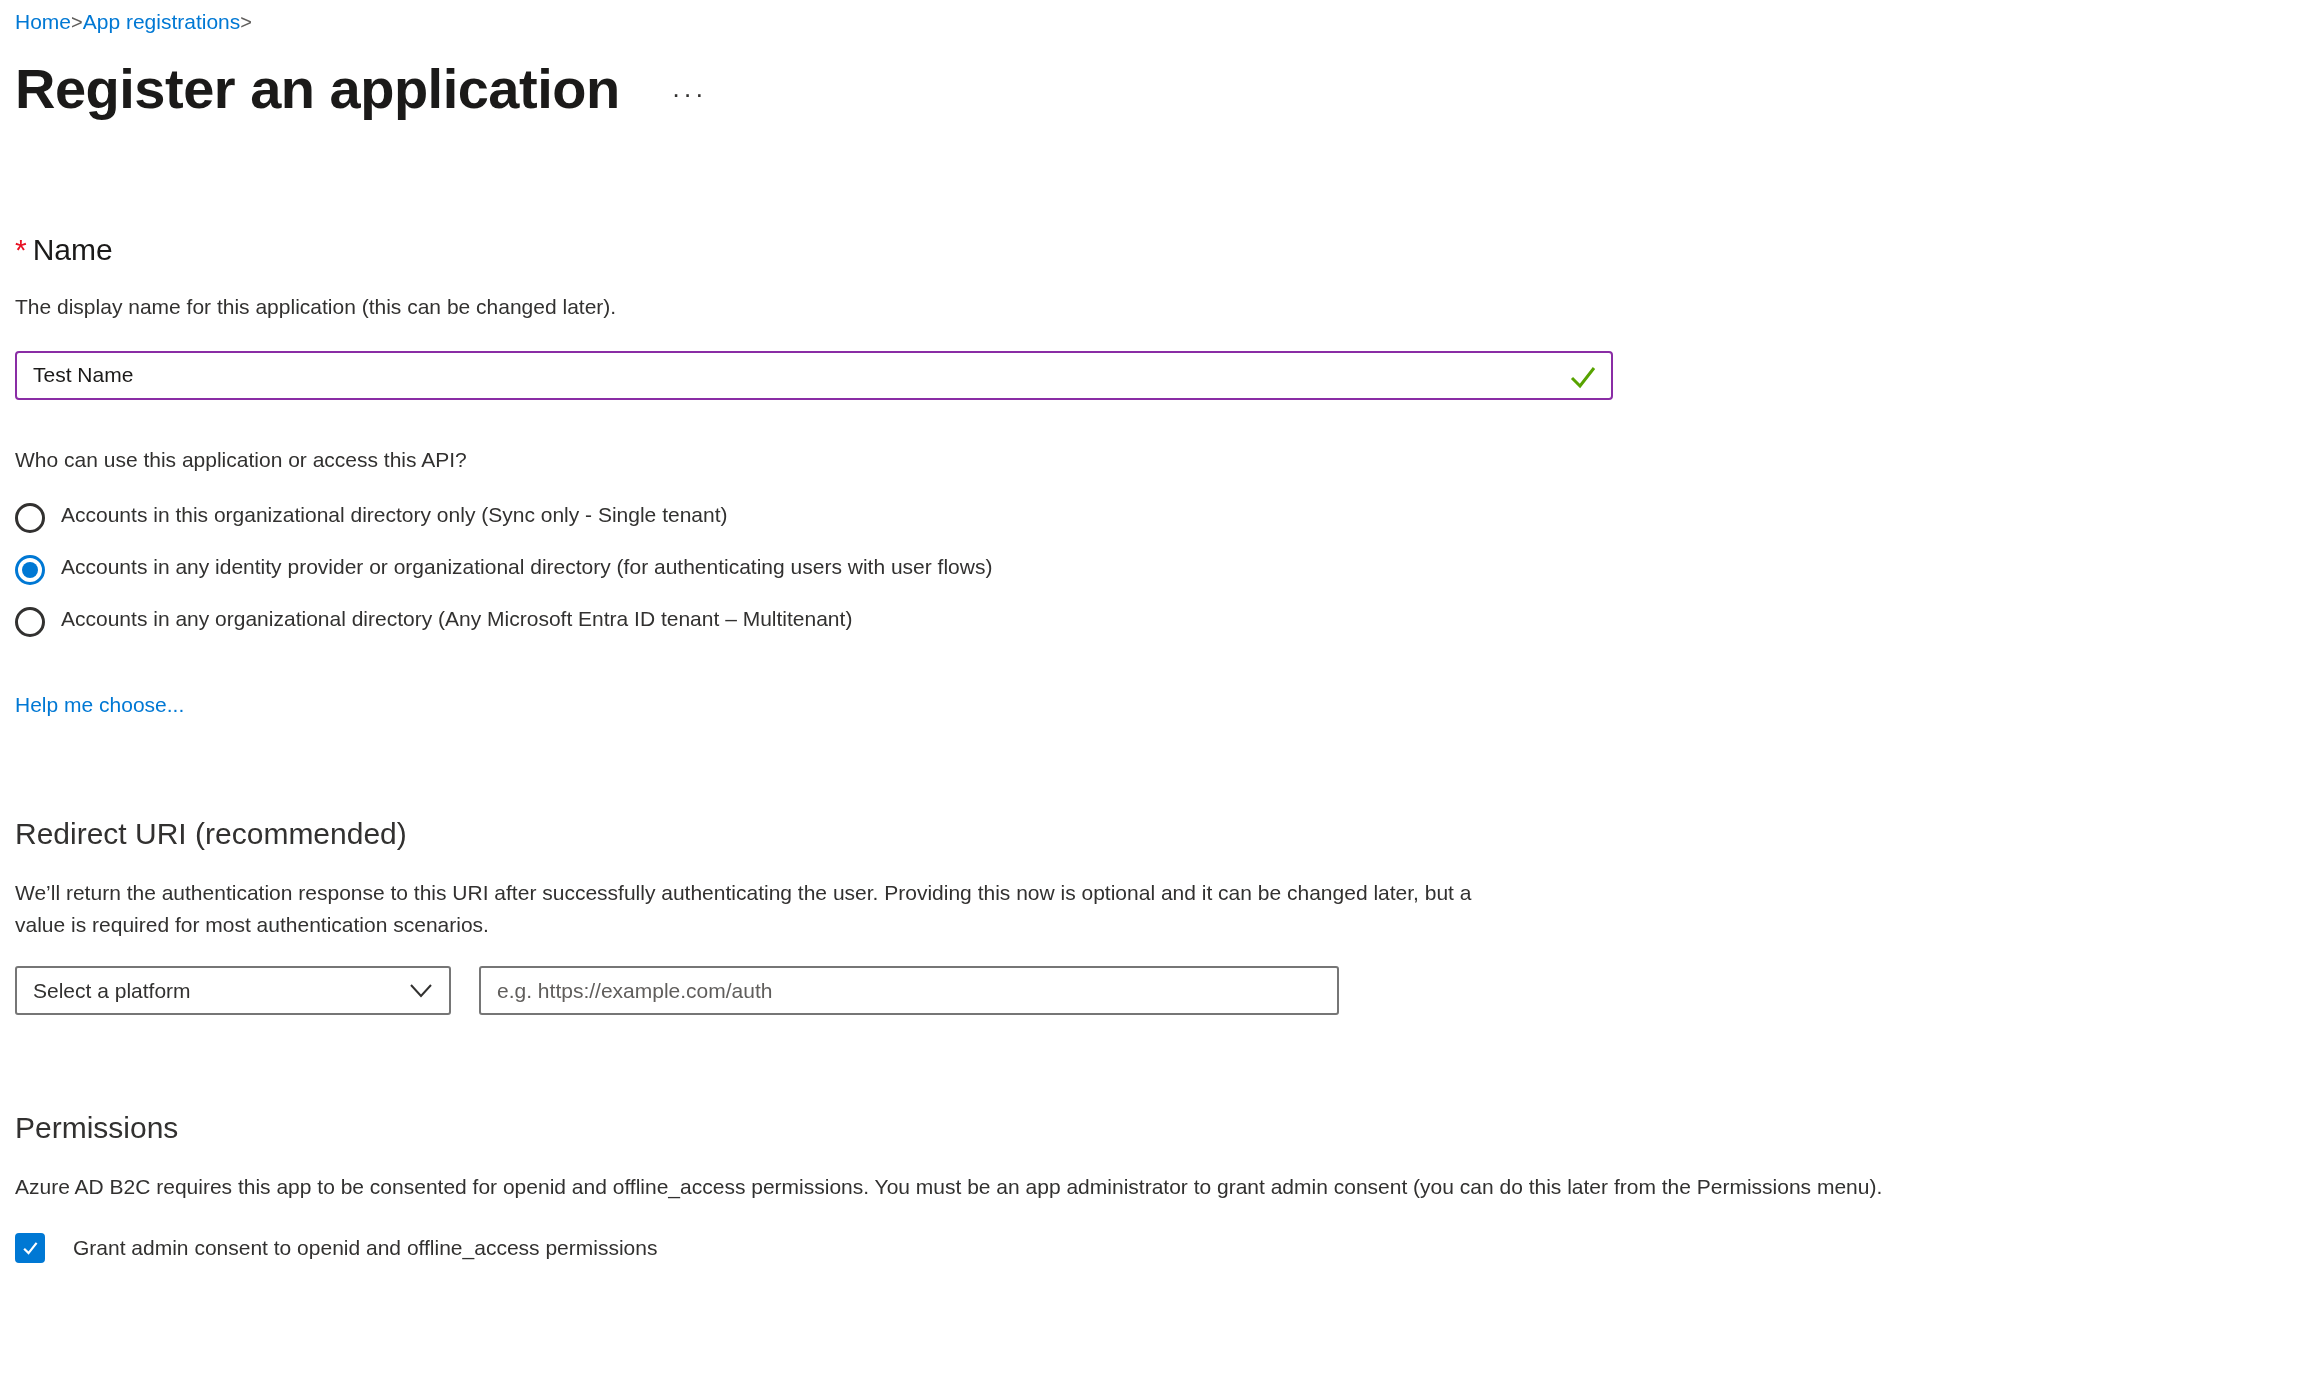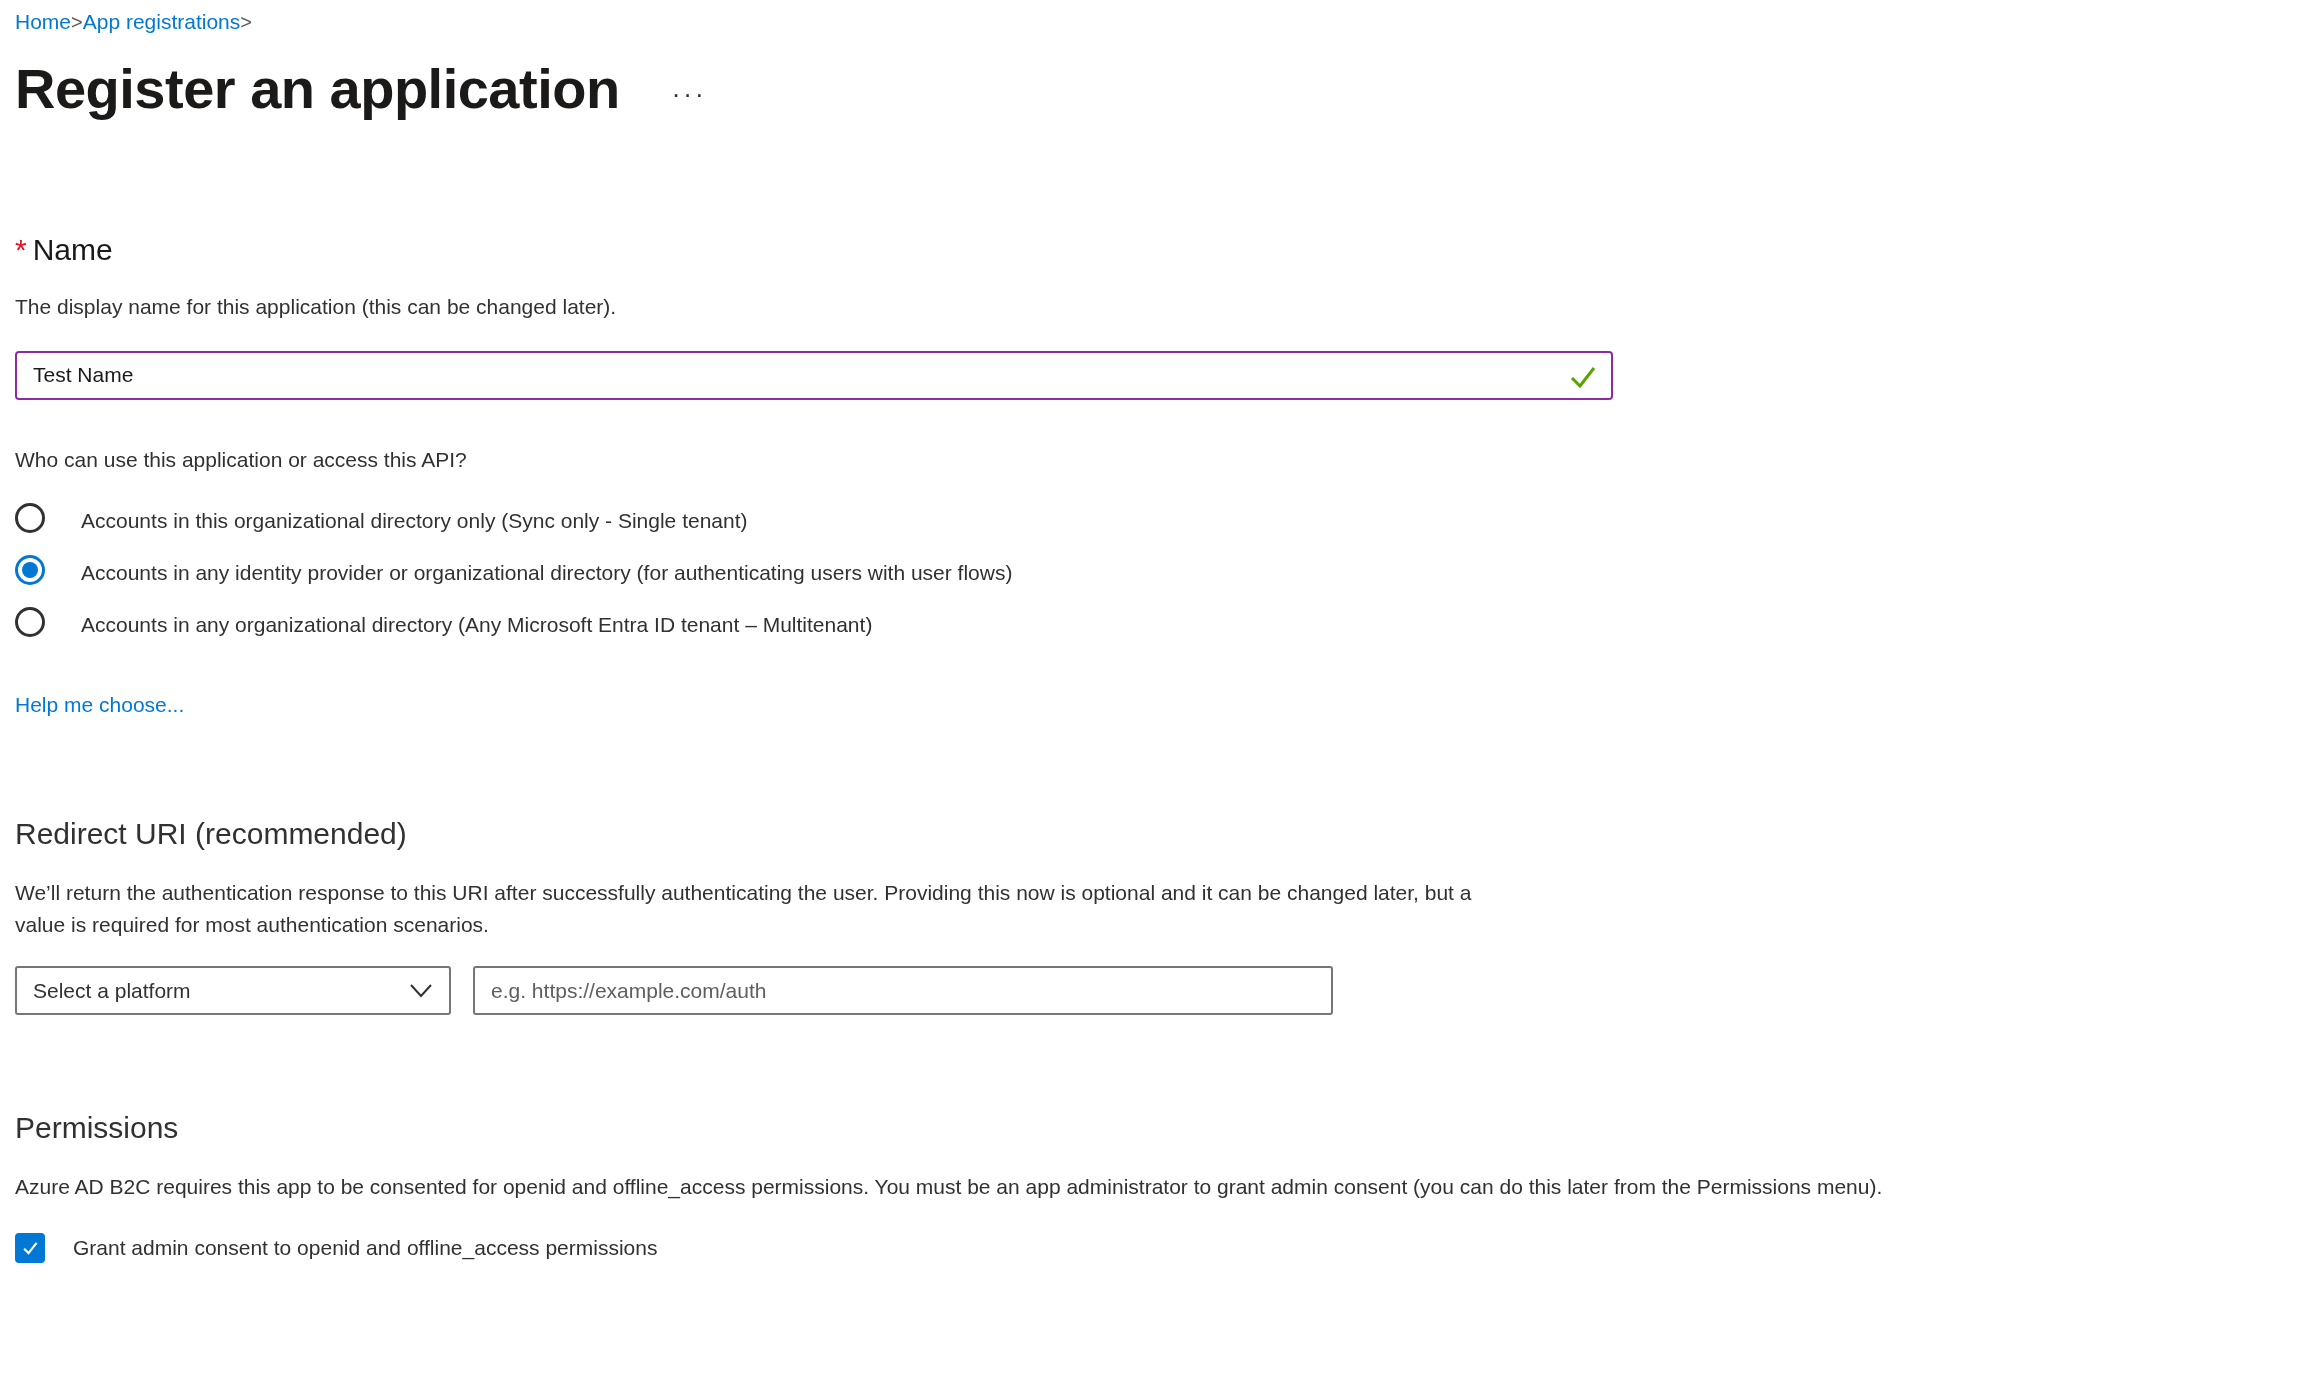--- a/index.html
+++ b/index.html
@@ -46,21 +46,21 @@
     position: absolute; right: 14px; top: 9px;
     width: 32px; height: 32px; pointer-events: none;
   }
 
   .section-heading { font-size: 30px; font-weight: 400; color: #323130; }
   .sh-account { margin-top: 82px; }
   .question { margin-top: 44px; }
 
   
   .radio-group { margin-top: 28px; }
-  .radio-row { display: flex; align-items: flex-end; gap: 36px; margin-bottom: 22px; cursor: pointer; }
+  .radio-row { display: flex; align-items: flex-start; gap: 16px; margin-bottom: 22px; cursor: pointer; }
   .radio-row:last-child { margin-bottom: 0; }
   .radio-circle {
     width: 30px; height: 30px; flex: 0 0 30px;
     border: 3px solid #323130; border-radius: 50%;
     background: #ffffff; position: relative;
   }
   .radio-circle.selected { border-color: #0078d4; }
   .radio-circle.selected::after {
     content: ""; position: absolute; left: 50%; top: 50%;
     width: 16px; height: 16px; border-radius: 50%;
@@ -69,21 +69,21 @@
   .radio-label { font-size: 21px; color: #323130; }
 
   .help-link {
     display: inline-block; margin-top: 56px;
     font-size: 21px; color: #0078d4; text-decoration: none; cursor: pointer;
   }
 
   
   .sh-redirect { margin-top: 100px; }
   .redirect-desc { margin-top: 26px; max-width: 1500px; }
-  .uri-row { display: flex; align-items: center; gap: 22px; margin-top: 26px; }
+  .uri-row { display: flex; align-items: center; gap: 28px; margin-top: 26px; }
   .platform-select {
     width: 436px; height: 49px;
     border: 2px solid #767676; border-radius: 3px;
     display: flex; align-items: center; justify-content: space-between;
     padding: 0 16px; cursor: pointer; background: #fff;
     font-size: 21px; color: #323130;
   }
   .chevron-down { width: 24px; height: 16px; }
   .uri-input {
     width: 860px; height: 49px;

